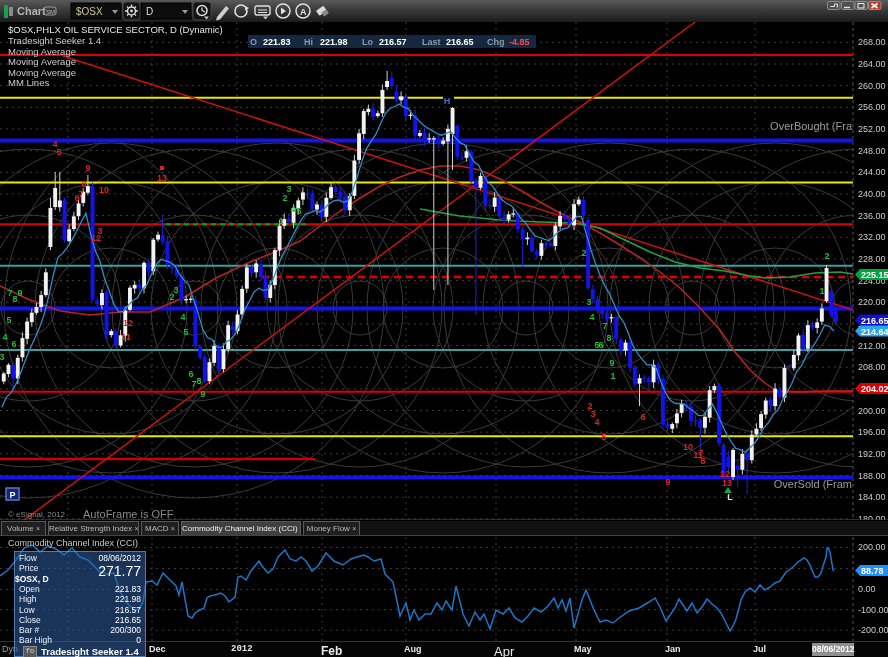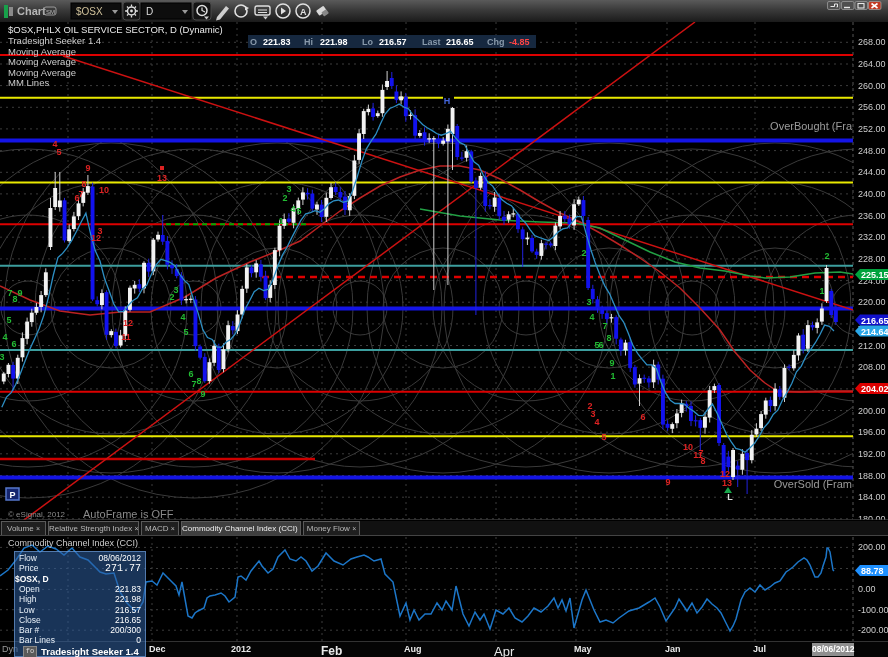--- a/index.html
+++ b/index.html
@@ -439,42 +439,42 @@
   </div>
 <div style="position:absolute;left:0;top:521px;width:888px;height:15px;background:#111;border-bottom:1px solid #444">
     <div style="position:absolute;left:1px;top:0;width:45px;height:14px;background:#1f1f1f;border:1px solid #5a5a5a;border-bottom:none;font-family:'Liberation Sans',sans-serif;font-size:8px;color:#b8b8b8;text-align:center;line-height:14px;white-space:nowrap;overflow:hidden">Volume <span style="font-size:7px;vertical-align:top">×</span></div>
     <div style="position:absolute;left:48px;top:0;width:91px;height:14px;background:#1f1f1f;border:1px solid #5a5a5a;border-bottom:none;font-family:'Liberation Sans',sans-serif;font-size:8px;color:#b8b8b8;text-align:center;line-height:14px;white-space:nowrap;overflow:hidden">Relative Strength Index <span style="font-size:7px;vertical-align:top">×</span></div>
     <div style="position:absolute;left:141px;top:0;width:38px;height:14px;background:#1f1f1f;border:1px solid #5a5a5a;border-bottom:none;font-family:'Liberation Sans',sans-serif;font-size:8px;color:#b8b8b8;text-align:center;line-height:14px;white-space:nowrap;overflow:hidden">MACD <span style="font-size:7px;vertical-align:top">×</span></div>
     <div style="position:absolute;left:181px;top:0;width:120px;height:14px;background:#3f3f3f;border:1px solid #5a5a5a;border-bottom:none;font-family:'Liberation Sans',sans-serif;font-size:8px;color:#f0f0f0;text-align:center;line-height:14px;white-space:nowrap;overflow:hidden">Commodity Channel Index (CCI) <span style="font-size:7px;vertical-align:top">×</span></div>
     <div style="position:absolute;left:303px;top:0;width:57px;height:14px;background:#1f1f1f;border:1px solid #5a5a5a;border-bottom:none;font-family:'Liberation Sans',sans-serif;font-size:8px;color:#b8b8b8;text-align:center;line-height:14px;white-space:nowrap;overflow:hidden">Money Flow <span style="font-size:7px;vertical-align:top">×</span></div>
   </div>
 <div style="position:absolute;left:0;top:641px;width:888px;height:16px;background:#050505;border-top:1px solid #333">
     <div style="position:absolute;left:149px;top:2px;font-family:'Liberation Sans',sans-serif;font-size:9px;font-weight:bold;color:#e8e8e8">Dec</div>
-    <div style="position:absolute;left:231px;top:2px;font-family:Liberation Sans, sans-serif;font-size:9px;font-weight:bold;color:#e8e8e8">2012</div>
+    <div style="position:absolute;left:231px;top:2px;font-family:Liberation Mono, monospace;font-size:9px;font-weight:bold;color:#e8e8e8">2012</div>
     <div style="position:absolute;left:321px;top:2px;font-family:'Liberation Sans',sans-serif;font-size:12px;font-weight:bold;color:#e8e8e8">Feb</div>
     <div style="position:absolute;left:404px;top:2px;font-family:'Liberation Sans',sans-serif;font-size:9px;font-weight:bold;color:#e8e8e8">Aug</div>
     <div style="position:absolute;left:494px;top:2px;font-family:'Liberation Sans',sans-serif;font-size:13px;font-weight:normal;color:#e8e8e8">Apr</div>
     <div style="position:absolute;left:574px;top:2px;font-family:'Liberation Sans',sans-serif;font-size:9px;font-weight:bold;color:#e8e8e8">May</div>
     <div style="position:absolute;left:665px;top:2px;font-family:'Liberation Sans',sans-serif;font-size:9px;font-weight:bold;color:#e8e8e8">Jan</div>
     <div style="position:absolute;left:753px;top:2px;font-family:'Liberation Sans',sans-serif;font-size:9px;font-weight:bold;color:#e8e8e8">Jul</div>
     <div style="position:absolute;left:812px;top:1px;width:42px;height:13px;background:#8f8f8f;font-family:'Liberation Sans',sans-serif;font-size:8.5px;font-weight:bold;color:#fff;text-align:center;line-height:13px">08/06/2012</div>
     <div style="position:absolute;left:2px;top:2px;font-family:'Liberation Sans',sans-serif;font-size:9px;color:#999">Dyn</div>
   </div>
 <div style="position:absolute;left:14px;top:551px;width:132px;height:106px;background:rgba(45,95,160,0.55);border:1px solid rgba(120,170,230,0.6)">
     <div style="position:absolute;left:4px;top:1px;font-family:'Liberation Sans',sans-serif;font-size:8.5px;color:#e8f0f8">Flow</div>
     <div style="position:absolute;right:4px;top:1px;font-family:'Liberation Sans',sans-serif;font-size:8.5px;color:#fff">08/06/2012</div>
     <div style="position:absolute;left:4px;top:11.3px;font-family:'Liberation Sans',sans-serif;font-size:8.5px;color:#e8f0f8">Price</div>
-    <div style="position:absolute;right:4px;top:11.3px;font-family:Liberation Mono, monospace;font-size:10px;color:#fff">271.77</div>
+    <div style="position:absolute;right:4px;top:11.3px;font-family:Liberation Sans, sans-serif;font-size:14px;color:#fff">271.77</div>
     <div style="position:absolute;left:0;top:21.6px;width:132px;text-align:left;font-family:'Liberation Sans',sans-serif;font-size:8.5px;font-weight:bold;color:#fff">$OSX, D</div>
     <div style="position:absolute;left:4px;top:31.900000000000002px;font-family:'Liberation Sans',sans-serif;font-size:8.5px;color:#e8f0f8">Open</div>
     <div style="position:absolute;right:4px;top:31.900000000000002px;font-family:'Liberation Sans',sans-serif;font-size:8.5px;color:#fff">221.83</div>
     <div style="position:absolute;left:4px;top:42.2px;font-family:'Liberation Sans',sans-serif;font-size:8.5px;color:#e8f0f8">High</div>
     <div style="position:absolute;right:4px;top:42.2px;font-family:'Liberation Sans',sans-serif;font-size:8.5px;color:#fff">221.98</div>
     <div style="position:absolute;left:4px;top:52.5px;font-family:'Liberation Sans',sans-serif;font-size:8.5px;color:#e8f0f8">Low</div>
     <div style="position:absolute;right:4px;top:52.5px;font-family:'Liberation Sans',sans-serif;font-size:8.5px;color:#fff">216.57</div>
     <div style="position:absolute;left:4px;top:62.8px;font-family:'Liberation Sans',sans-serif;font-size:8.5px;color:#e8f0f8">Close</div>
     <div style="position:absolute;right:4px;top:62.8px;font-family:'Liberation Sans',sans-serif;font-size:8.5px;color:#fff">216.65</div>
     <div style="position:absolute;left:4px;top:73.1px;font-family:'Liberation Sans',sans-serif;font-size:8.5px;color:#e8f0f8">Bar #</div>
     <div style="position:absolute;right:4px;top:73.1px;font-family:'Liberation Sans',sans-serif;font-size:8.5px;color:#fff">200/300</div>
-    <div style="position:absolute;left:4px;top:83.39999999999999px;font-family:'Liberation Sans',sans-serif;font-size:8.5px;color:#e8f0f8">Bar Lines</div>
+    <div style="position:absolute;left:4px;top:83.39999999999999px;font-family:'Liberation Sans',sans-serif;font-size:8.5px;color:#e8f0f8">Bar High</div>
     <div style="position:absolute;right:4px;top:83.39999999999999px;font-family:'Liberation Sans',sans-serif;font-size:8.5px;color:#fff">0</div>
     <div style="position:absolute;left:8px;top:94px;width:14px;height:22px;background:#5a5a5a;border:1px solid #888;font-family:'Liberation Mono',monospace;font-size:7px;color:#ddd;text-align:center">fo</div>
     <div style="position:absolute;left:26px;top:94px;width:125px;font-family:'Liberation Sans',sans-serif;font-size:9.5px;font-weight:bold;color:#fff;white-space:nowrap">Tradesight Seeker 1.4</div>
   </div>
 </body></html>

